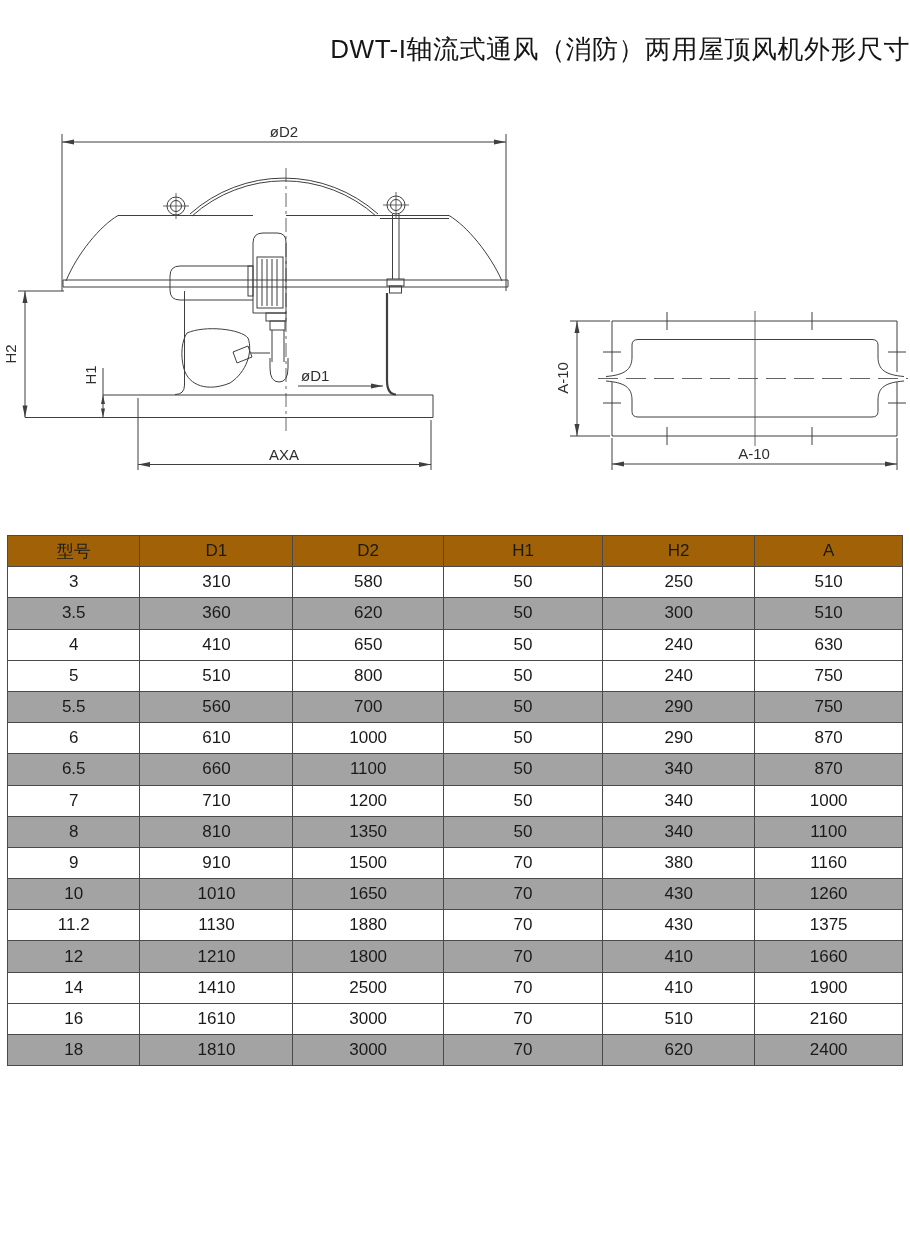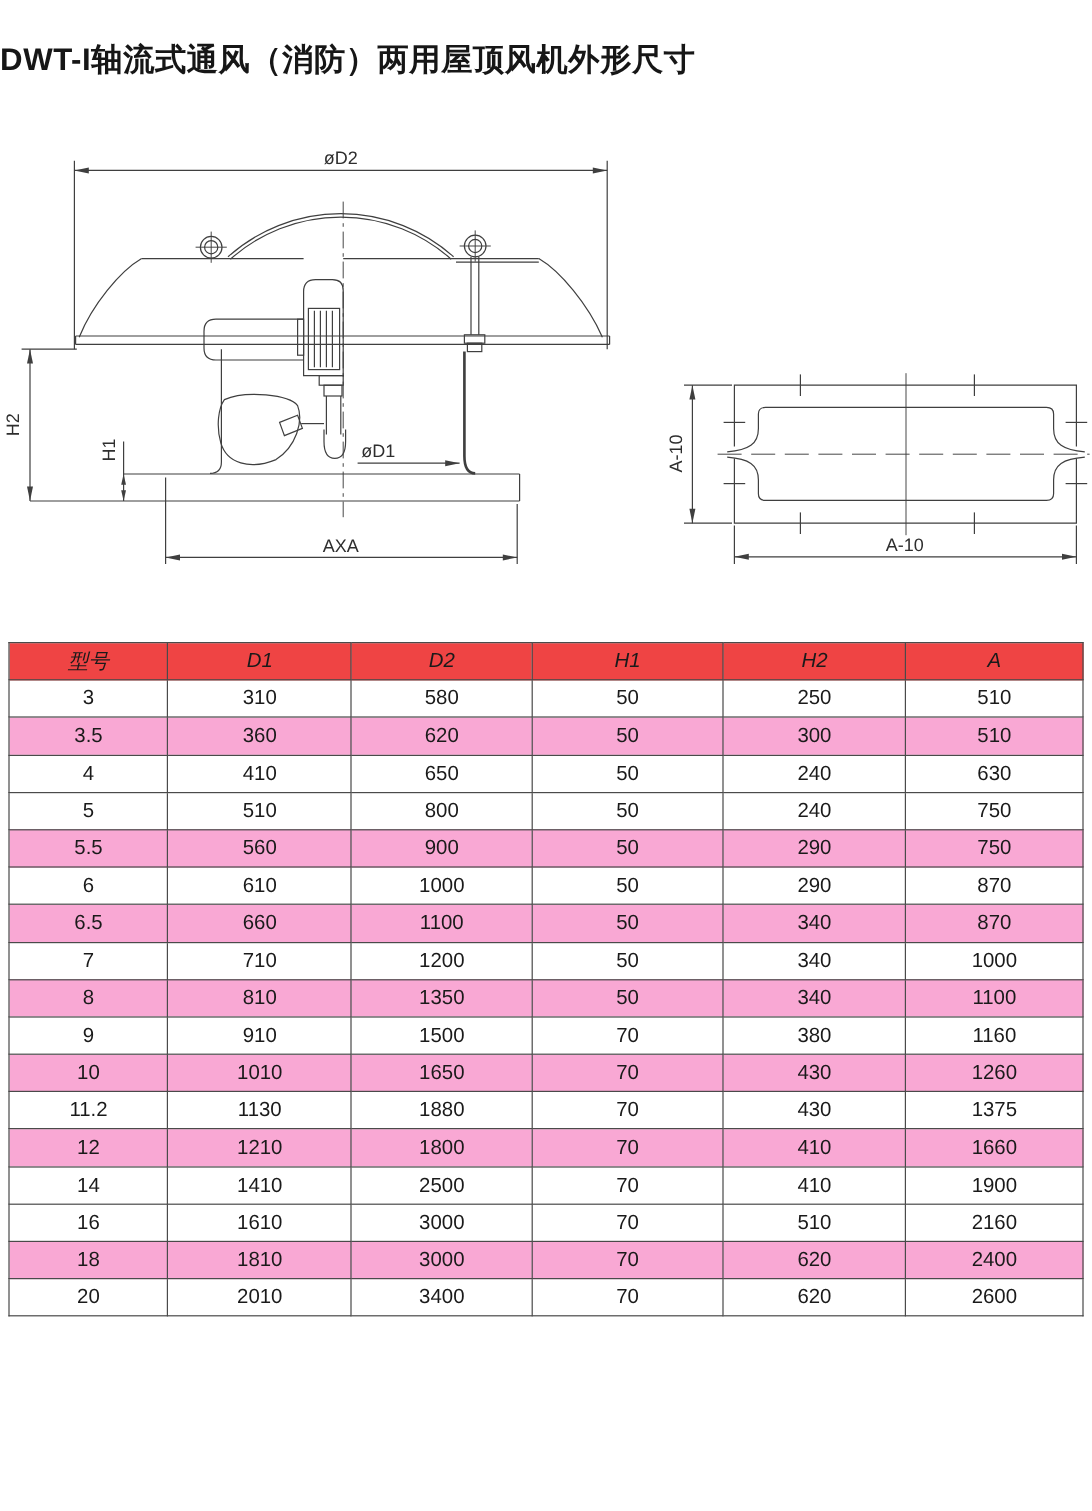--- a/index.html
+++ b/index.html
@@ -1,31 +1,31 @@
 <!DOCTYPE html>
 <html><head>
 <meta charset="utf-8">
 <style>
   html,body{margin:0;padding:0;background:#ffffff;}
   .page{position:relative;width:910px;height:1259px;background:#ffffff;
         font-family:"Liberation Sans",sans-serif;overflow:hidden;}
-  .title{position:absolute;top:32px;left:0;width:100%;margin:0;text-align:left;
-         font-size:26px;font-weight:bold;color:#161616;letter-spacing:.5px;}
+  .title{position:absolute;top:32px;left:0;width:100%;margin:0;text-align:right;
+         font-size:26px;font-weight:normal;color:#161616;letter-spacing:.5px;}
   svg.drawing{position:absolute;top:0;left:0;}
   .drawing line,.drawing path,.drawing rect,.drawing circle{stroke:#3f3f3f;fill:none;stroke-width:1;}
   .drawing .thick{stroke-width:2.2;}
   .drawing .thin{stroke-width:.8;}
   .drawing polygon{fill:#3f3f3f;stroke:none;}
   .drawing text{fill:#2e2e2e;font-size:15px;font-family:"Liberation Sans",sans-serif;}
   table.spec{position:absolute;top:535px;left:7px;width:896px;
              border-collapse:collapse;table-layout:fixed;}
   .spec th,.spec td{border:1px solid #4a4a4a;text-align:center;vertical-align:middle;
                     font-size:17px;font-weight:normal;color:#1a1a1a;height:30.2px;padding:0;}
-  .spec th{background:#ef4444;font-style:italic;}
-  .spec tr.alt td{background:#f9a8d4;}
+  .spec th{background:#a16207;}
+  .spec tr.alt td{background:#a3a3a3;}
 </style>
 </head>
 <body>
 
 <div class="page">
 
   <h1 class="title">DWT-I轴流式通风（消防）两用屋顶风机外形尺寸</h1>
 
   <svg class="drawing" width="910" height="530" viewBox="0 0 910 530">
 
@@ -213,21 +213,21 @@
           <td>5</td>
           <td>510</td>
           <td>800</td>
           <td>50</td>
           <td>240</td>
           <td>750</td>
         </tr>
         <tr class="alt">
           <td>5.5</td>
           <td>560</td>
-          <td>900</td>
+          <td>700</td>
           <td>50</td>
           <td>290</td>
           <td>750</td>
         </tr>
         <tr>
           <td>6</td>
           <td>610</td>
           <td>1000</td>
           <td>50</td>
           <td>290</td>
@@ -306,24 +306,16 @@
           <td>2160</td>
         </tr>
         <tr class="alt">
           <td>18</td>
           <td>1810</td>
           <td>3000</td>
           <td>70</td>
           <td>620</td>
           <td>2400</td>
         </tr>
-        <tr>
-          <td>20</td>
-          <td>2010</td>
-          <td>3400</td>
-          <td>70</td>
-          <td>620</td>
-          <td>2600</td>
-        </tr>
       </tbody>
   </table>
 
 </div>
 
 </body></html>

